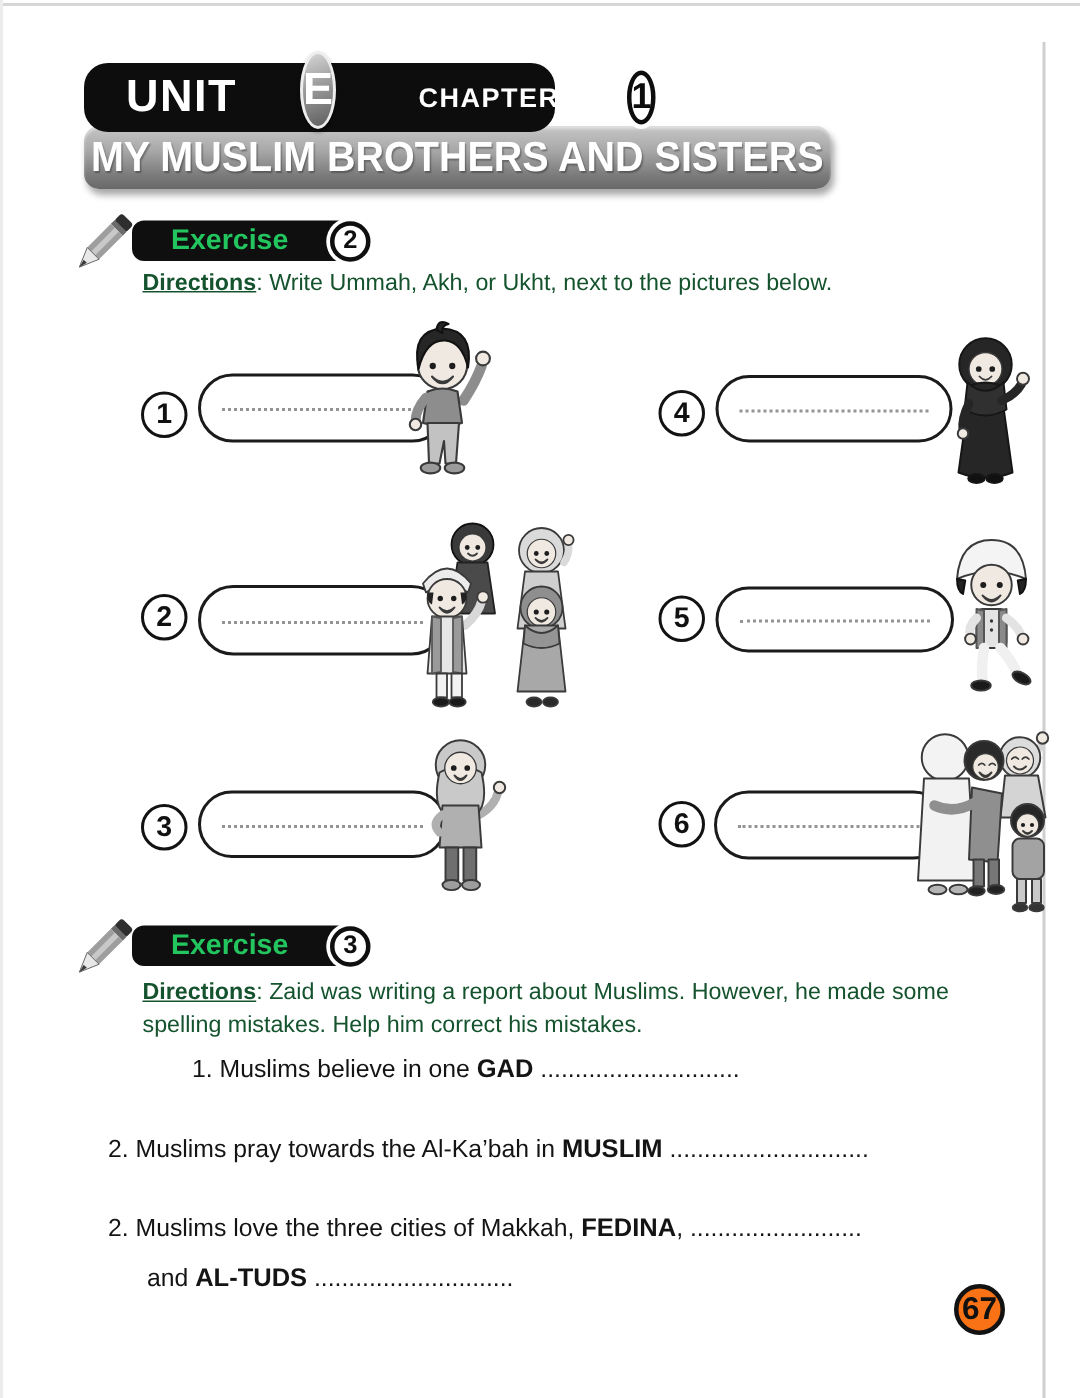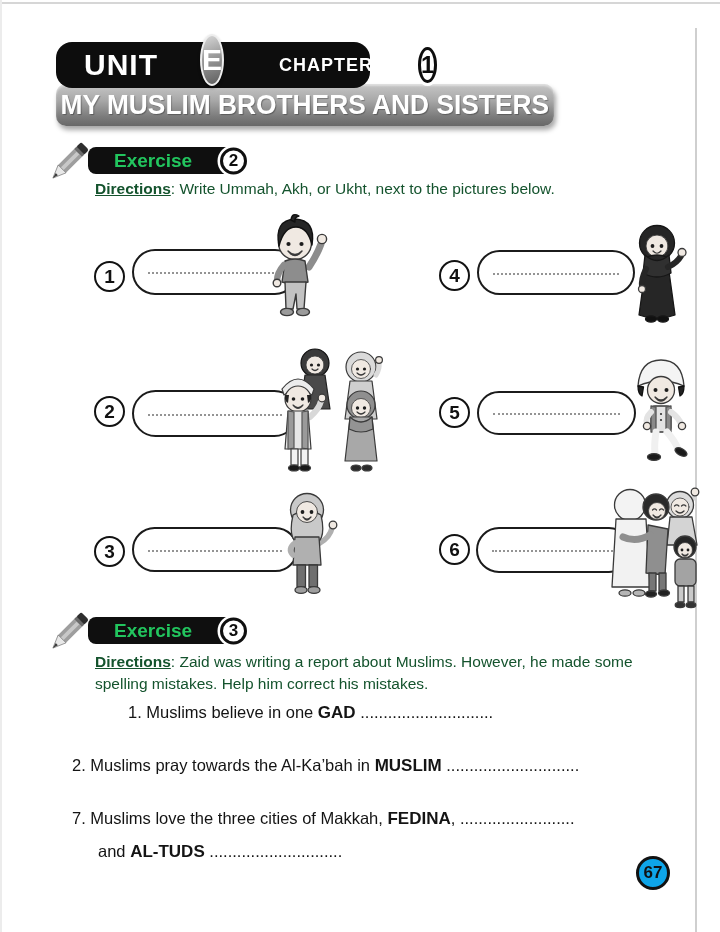--- a/index.html
+++ b/index.html
@@ -50,22 +50,22 @@
                border: 2.5px solid #121212; display: flex; align-items: center; justify-content: center;
                font-weight: bold; font-size: 19px; color: #111; z-index: 1; }
   .pill { position: absolute; background: #fff; border: 2px solid #1b1b1b; border-radius: 24px; z-index: 1; }
   .pill .dots { position: absolute; left: 14px; right: 14px; top: 50%; border-top: 2px dotted #949494; }
   .illu { position: absolute; z-index: 2; }
 
   .sentence { position: absolute; font-size: 16.5px; color: #141414; white-space: nowrap; }
   .sentence b { font-size: 17px; }
 
   .page-num { position: absolute; left: 636px; top: 856px; width: 34px; height: 34px; border-radius: 50%;
-              background: #0ea5e9; border: 3px solid #121212; display: flex; align-items: center; justify-content: center;
-              font-size: 17px; font-weight: bold; color: #111; }
+              background: #f97316; border: 3px solid #121212; display: flex; align-items: center; justify-content: center;
+              font-size: 21px; font-weight: bold; color: #111; }
 </style>
 </head>
 <body>
 
 <div class="page">
   <div class="edge-top"></div>
   <div class="edge-right"></div>
   <div class="edge-left"></div>
 
   <div class="unit-bar">
@@ -310,20 +310,20 @@
     <b>Directions</b><span>: Zaid was writing a report about Muslims. However, he made some spelling mistakes. Help him correct his mistakes.</span>
   </p>
 
   <div class="sentence" style="left:84px; top:703px;margin-left:44px;">
     <span>1. Muslims believe in one </span><b>GAD</b><span> .............................</span>
   </div>
   <div class="sentence" style="left:72px; top:756px;">
     <span>2. Muslims pray towards the Al-Ka’bah in </span><b>MUSLIM</b><span> .............................</span>
   </div>
   <div class="sentence" style="left:72px; top:809px;">
-    <span>7. Muslims love the three cities of Makkah, </span><b>FEDINA</b><span>, .........................</span>
+    <span>2. Muslims love the three cities of Makkah, </span><b>FEDINA</b><span>, .........................</span>
   </div>
   <div class="sentence" style="left:98px; top:842px;">
     <span>and </span><b>AL-TUDS</b><span> .............................</span>
   </div>
 
   <div class="page-num">67</div>
 </div>
 
 </body></html>

